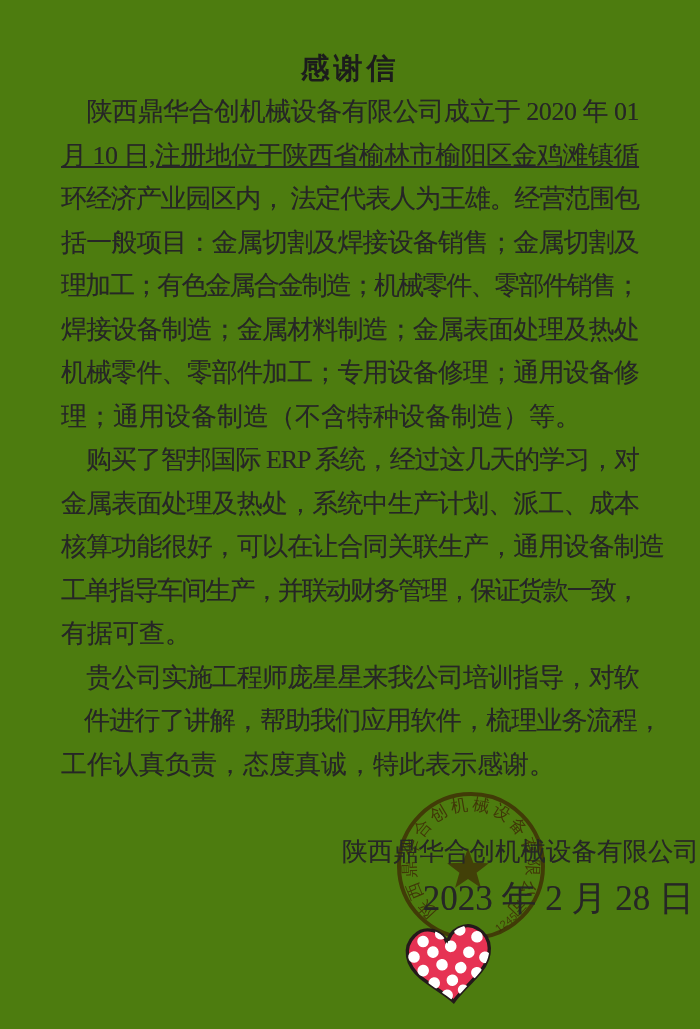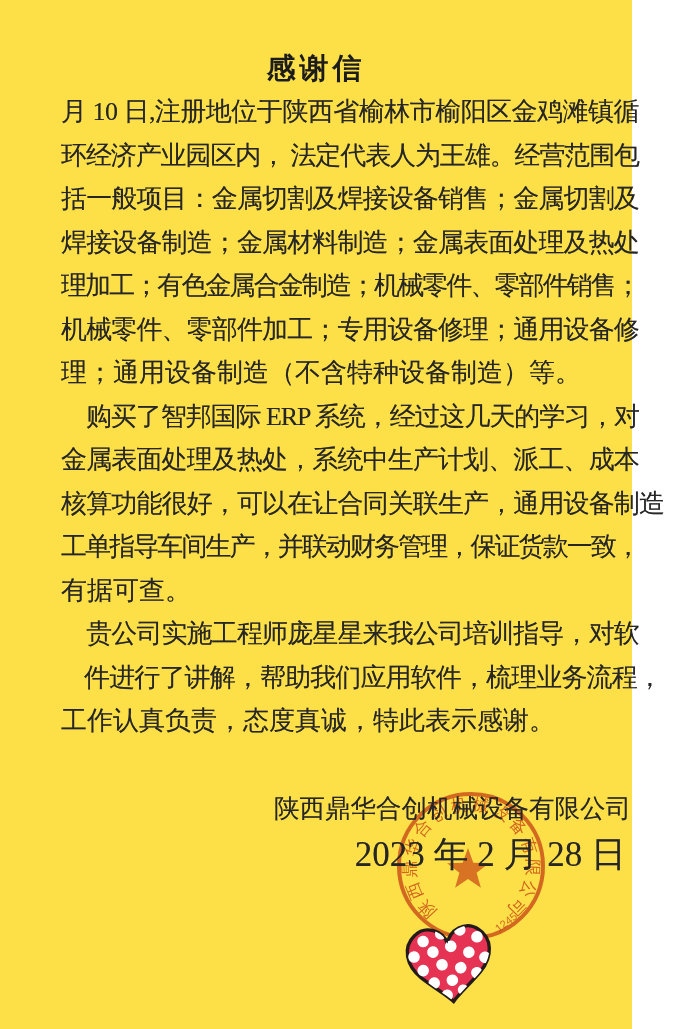--- a/index.html
+++ b/index.html
@@ -1,18 +1,18 @@
 <!DOCTYPE html>
 <html><head>
 <meta charset="utf-8">
 <style>
   html, body { margin: 0; padding: 0; background: #ffffff; }
   body { width: 700px; height: 1029px; position: relative; overflow: hidden; }
   .page {
-    position: relative; width: 632px; height: 1029px; background: #fde047;
+    position: relative; width: 700px; height: 1029px; background: #4d7c0f;
     font-family: "Liberation Serif", "DejaVu Serif", serif;
     color: #232323;
   }
   .title {
     padding-top: 48px; height: 40px; line-height: 40px;
     text-align: center; font-size: 29px; font-weight: 700;
     font-family: "Liberation Sans", "DejaVu Sans", sans-serif;
     color: #1c1c1c; letter-spacing: 4px;
   }
   .content {
@@ -44,25 +44,26 @@
   }
 </style>
 </head>
 <body>
 
 <div class="page">
 
   <div class="title">感谢信</div>
 
   <div class="content">
-      <div class="line" style="letter-spacing: -0.519231px;">月 10 日,注册地位于陕西省榆林市榆阳区金鸡滩镇循</div>
+      <div class="line" style="letter-spacing: -0.482143px;">　陕西鼎华合创机械设备有限公司成立于 2020 年 01</div>
+      <div class="line" style="letter-spacing: -0.519231px; text-decoration: underline;">月 10 日,注册地位于陕西省榆林市榆阳区金鸡滩镇循</div>
       <div class="line" style="letter-spacing: -1.10417px;">环经济产业园区内， 法定代表人为王雄。经营范围包</div>
       <div class="line" style="letter-spacing: -0.869565px;">括一般项目：金属切割及焊接设备销售；金属切割及</div>
+      <div class="line" style="letter-spacing: -1.91667px;">理加工；有色金属合金制造；机械零件、零部件销售；</div>
       <div class="line" style="letter-spacing: -0.869565px;">焊接设备制造；金属材料制造；金属表面处理及热处</div>
-      <div class="line" style="letter-spacing: -1.91667px;">理加工；有色金属合金制造；机械零件、零部件销售；</div>
       <div class="line" style="letter-spacing: -0.869565px;">机械零件、零部件加工；专用设备修理；通用设备修</div>
       <div class="line end">理；通用设备制造（不含特种设备制造）等。</div>
       <div class="line" style="letter-spacing: -1.06611px;">　购买了智邦国际 ERP 系统，经过这几天的学习，对</div>
       <div class="line" style="letter-spacing: -0.869565px;">金属表面处理及热处，系统中生产计划、派工、成本</div>
       <div class="line" style="letter-spacing: -0.869565px;">核算功能很好，可以在让合同关联生产，通用设备制造</div>
       <div class="line" style="letter-spacing: -1.91667px;">工单指导车间生产，并联动财务管理，保证货款一致，</div>
       <div class="line end">有据可查。</div>
       <div class="line" style="letter-spacing: -0.869565px;">　贵公司实施工程师庞星星来我公司培训指导，对软</div>
       <div class="line" style="letter-spacing: -0.869565px; margin-left: 23px;">件进行了讲解，帮助我们应用软件，梳理业务流程，</div>
       <div class="line end">工作认真负责，态度真诚，特此表示感谢。</div>

